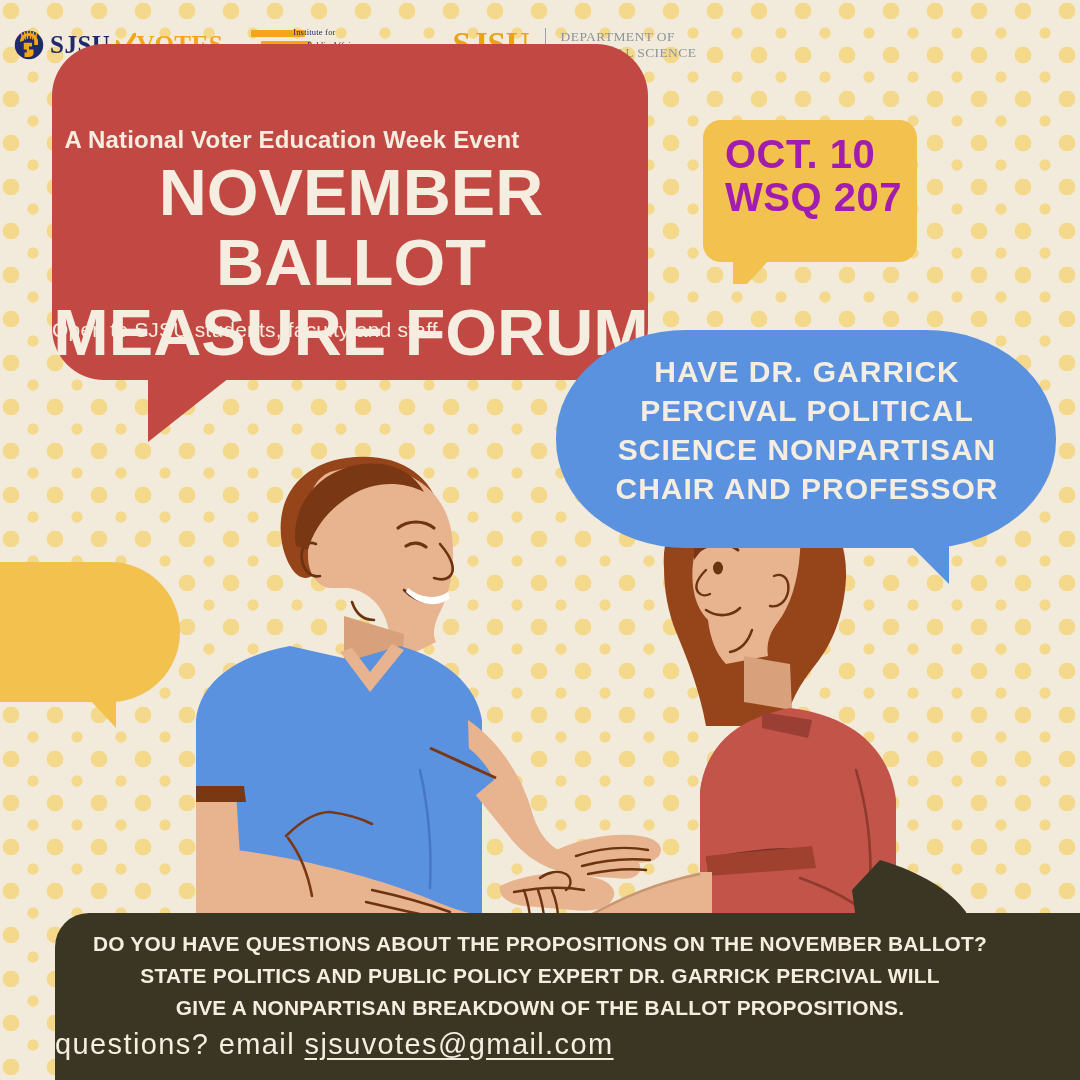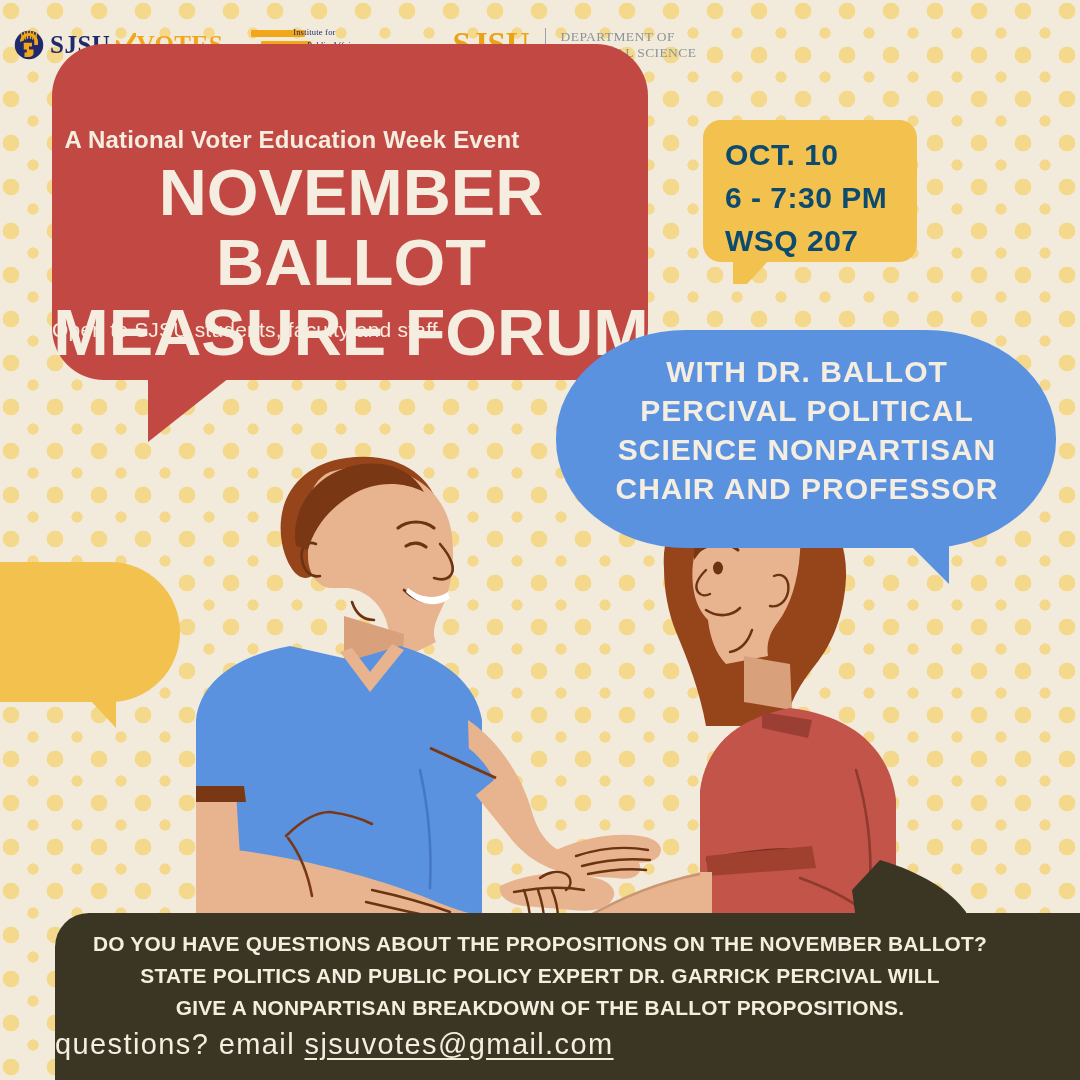--- a/index.html
+++ b/index.html
@@ -132,22 +132,22 @@
     width:0;height:0;
     border-left:14px solid #F2C14E;
     border-top:24px solid #F2C14E;
     border-right:22px solid transparent;
     border-bottom:0 solid transparent;
     z-index:4;
   }
   .date-text{
     position:absolute;left:725px;top:133px;width:190px;
     z-index:5;
-    color:#0c4a6e;
-    font-size:30px;line-height:43px;
+    color:#a21caf;
+    font-size:40px;line-height:43px;
     font-weight:700;letter-spacing:.5px;
   }
   .date-text span{display:block;}
 
   
   .blue-bubble{
     position:absolute;
     left:556px;top:330px;width:500px;height:218px;
     background:#5B92E0;
     border-radius:130px/108px;
@@ -373,28 +373,27 @@
   <div class="title">
     <span>NOVEMBER BALLOT</span>
     <span>MEASURE FORUM</span>
   </div>
   <div class="subline">Open to SJSU students, faculty and staff</div>
 
   <div class="date-tail"></div>
   <div class="date-bubble"></div>
   <div class="date-text">
     <span>OCT. 10</span>
-    <span>6 - 7:30 PM</span>
     <span>WSQ 207</span>
   </div>
 
   <div class="blue-tail"></div>
   <div class="blue-bubble"></div>
   <div class="blue-text">
-    <span>WITH DR. BALLOT</span>
+    <span>HAVE DR. GARRICK</span>
     <span>PERCIVAL POLITICAL</span>
     <span>SCIENCE NONPARTISAN</span>
     <span>CHAIR AND  PROFESSOR</span>
   </div>
 
   <div class="banner"></div>
   <div class="banner-body">
     <span>DO YOU HAVE QUESTIONS ABOUT THE PROPOSITIONS ON THE NOVEMBER BALLOT?</span>
     <span>STATE POLITICS AND PUBLIC POLICY EXPERT DR. GARRICK PERCIVAL WILL</span>
     <span>GIVE A NONPARTISAN BREAKDOWN OF THE BALLOT PROPOSITIONS.</span>

